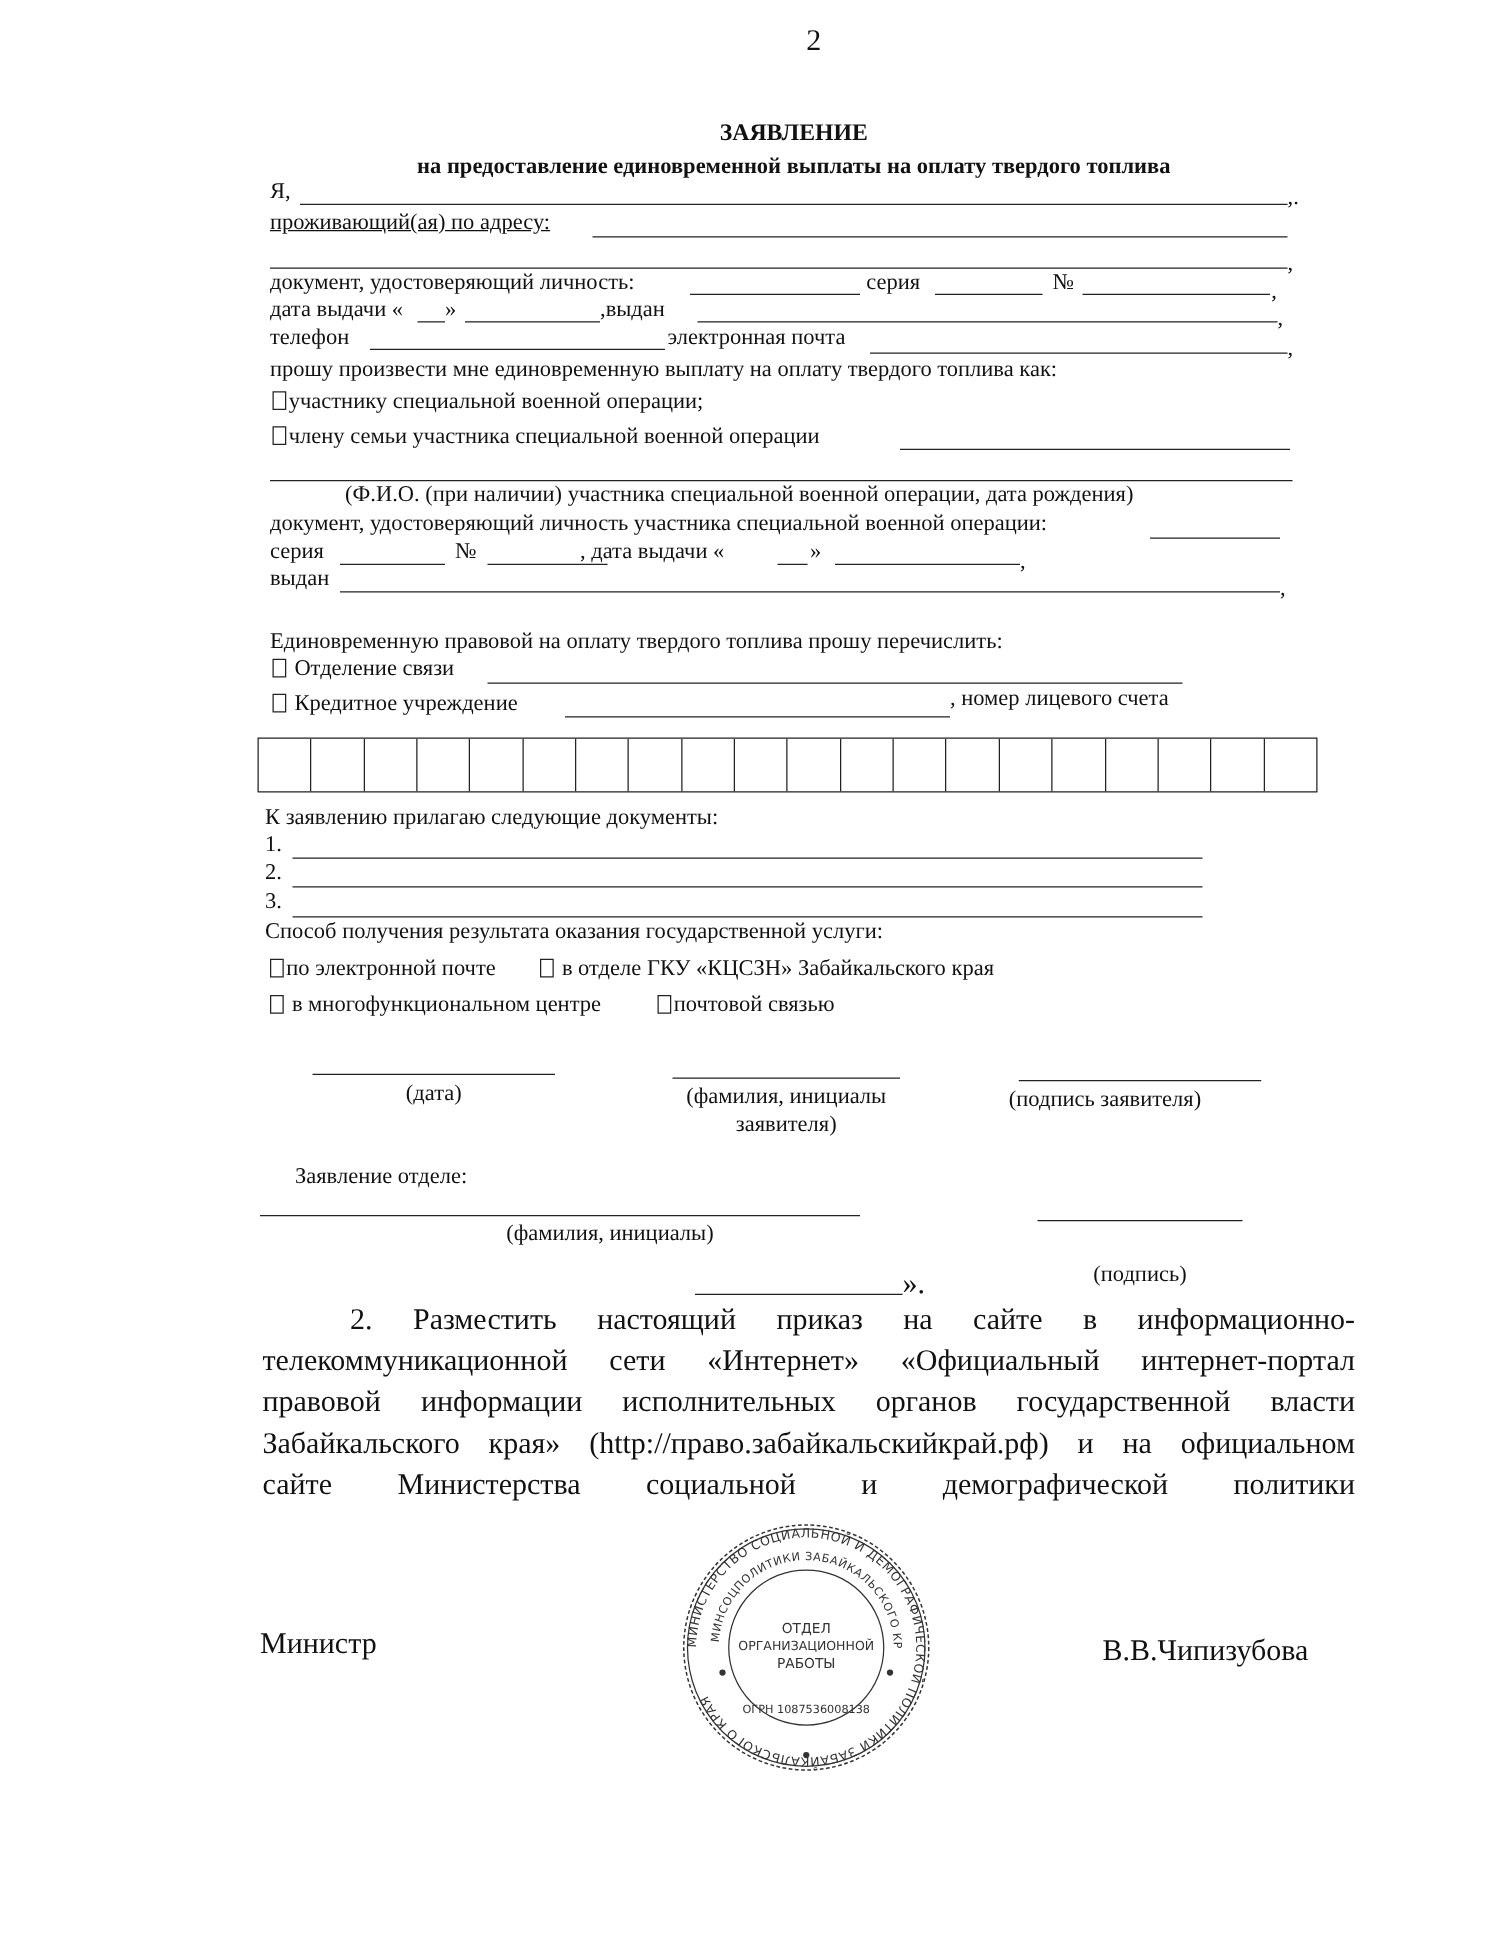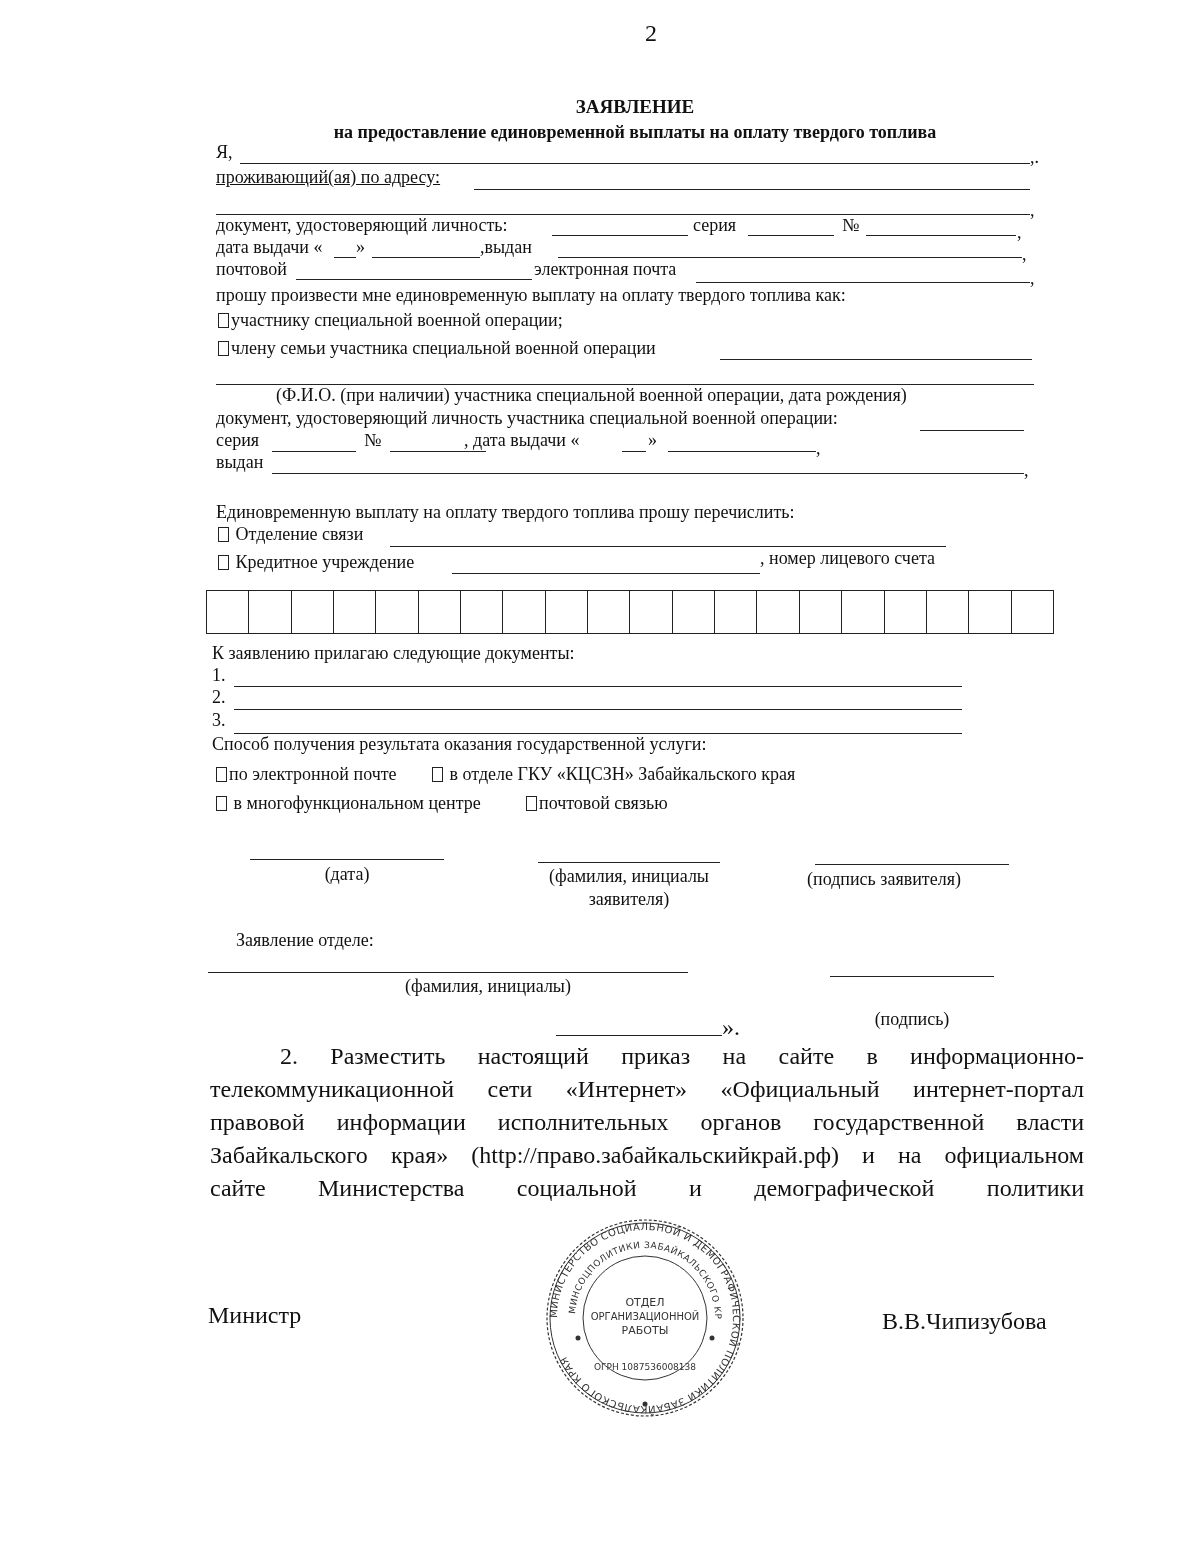--- a/index.html
+++ b/index.html
@@ -47,21 +47,21 @@
 <div class="abs f18" style="left:1017px; top:222px;">,</div>
 
 <div class="abs f18" style="left:216px; top:237px;">дата выдачи «</div>
 <div class="line" style="left:334px; top:257px; width:22px;"></div>
 <div class="abs f18" style="left:356px; top:237px;">»</div>
 <div class="line" style="left:372px; top:257px; width:108px;"></div>
 <div class="abs f18" style="left:480px; top:237px;">,выдан</div>
 <div class="line" style="left:558px; top:257px; width:464px;"></div>
 <div class="abs f18" style="left:1022px; top:244px;">,</div>
 
-<div class="abs f18" style="left:216px; top:259px;">почтовой</div>
+<div class="abs f18" style="left:216px; top:259px;">телефон</div>
 <div class="line" style="left:296px; top:279px; width:236px;"></div>
 <div class="abs f18" style="left:534px; top:259px;">электронная почта</div>
 <div class="line" style="left:696px; top:282px; width:334px;"></div>
 <div class="abs f18" style="left:1030px; top:268px;">,</div>
 
 <div class="abs f18" style="left:216px; top:285px;">прошу произвести мне единовременную выплату на оплату твердого топлива как:</div>
 
 <div class="abs f18" style="left:218px; top:310px;">
   <span class="cb"></span><span>участнику специальной военной операции;</span>
 </div>
@@ -80,21 +80,21 @@
 <div class="line" style="left:390px; top:451px; width:96px;"></div>
 <div class="abs f18" style="left:464px; top:430px;text-align:right;">, дата выдачи «</div>
 <div class="line" style="left:622px; top:451px; width:24px;"></div>
 <div class="abs f18" style="left:648px; top:430px;">»</div>
 <div class="line" style="left:668px; top:451px; width:148px;"></div>
 <div class="abs f18" style="left:816px; top:438px;">,</div>
 <div class="abs f18" style="left:216px; top:452px;">выдан</div>
 <div class="line" style="left:272px; top:473px; width:752px;"></div>
 <div class="abs f18" style="left:1024px; top:460px;">,</div>
 
-<div class="abs f18" style="left:216px; top:502px;">Единовременную выплату на оплату твердого топлива прошу перечислить:</div>
+<div class="abs f18" style="left:216px; top:502px;">Единовременную правовой на оплату твердого топлива прошу перечислить:</div>
 <div class="abs f18" style="left:218px; top:524px;">
   <span class="cb"></span>&nbsp;<span>Отделение связи</span>
 </div>
 <div class="line" style="left:390px; top:546px; width:556px;"></div>
 <div class="abs f18" style="left:218px; top:552px;">
   <span class="cb"></span>&nbsp;<span>Кредитное учреждение</span>
 </div>
 <div class="line" style="left:452px; top:573px; width:308px;"></div>
 <div class="abs f18" style="left:760px; top:548px;">, номер лицевого счета</div>
 

